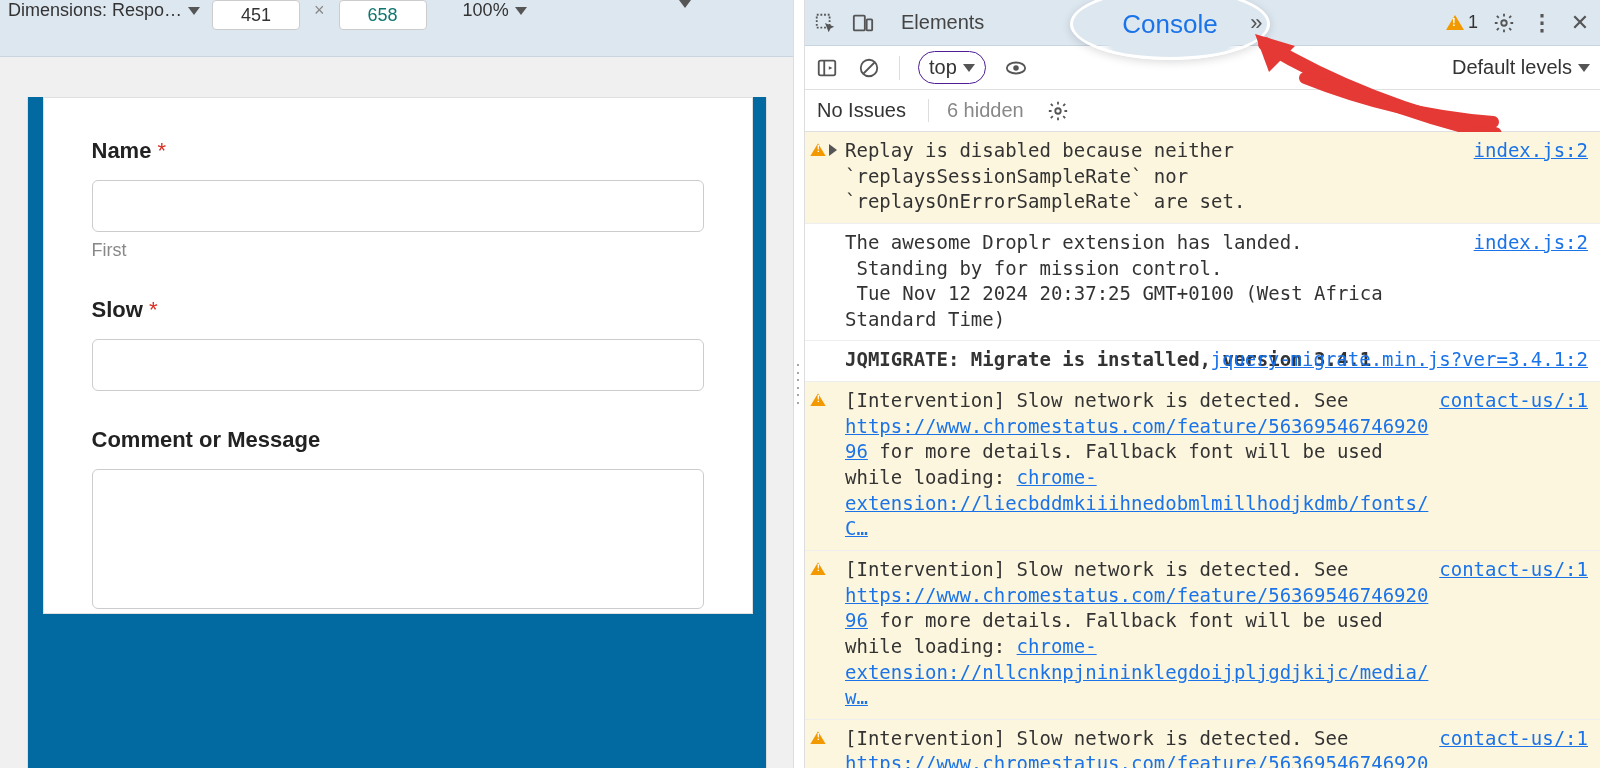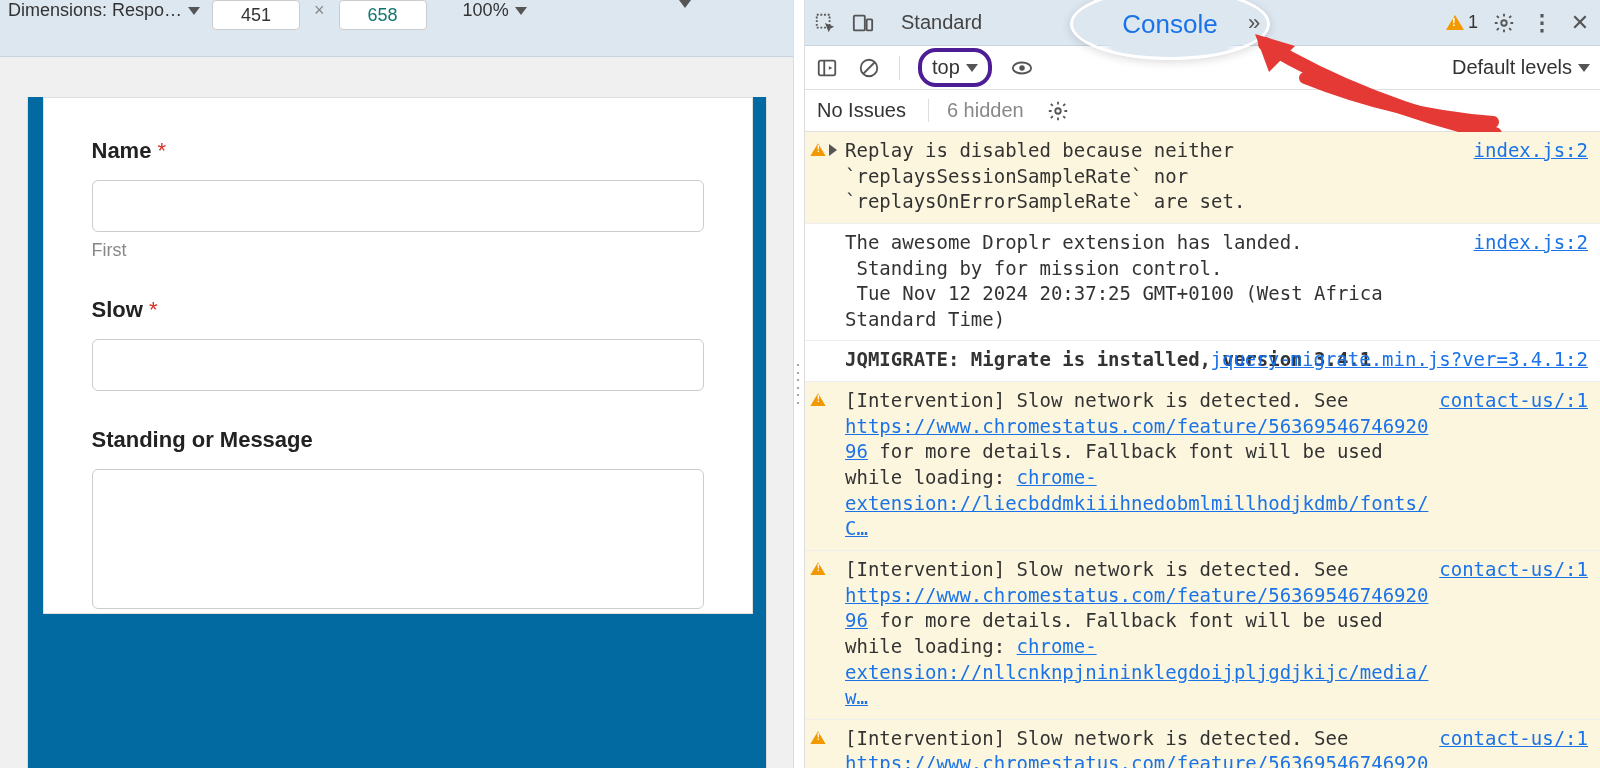--- a/index.html
+++ b/index.html
@@ -32,21 +32,21 @@
 .icon-btn { width: 24px; height: 24px; display: flex; align-items: center; justify-content: center; cursor: pointer; color: #555;}
 .tab { font-size: 20px; color: #444; padding: 8px 12px; cursor: pointer; }
 .tab.active { color: #1a73e8; }
 .console-highlight { position: absolute; left: 265px; top: -12px; width: 200px; height: 72px; border: 3px solid #fff; border-radius: 50%; display:flex; align-items:center; justify-content:center; background: radial-gradient(circle, rgba(221,231,240,1) 60%, rgba(255,255,255,0) 72%); box-shadow: 0 2px 10px rgba(0,0,0,0.15);}
 .console-highlight .tab { font-size: 26px; color: #1a73e8; font-weight: 400; }
 .tabs-right { margin-left: auto; display: flex; align-items: center; gap: 14px; }
 .warn-badge { display: flex; align-items: center; gap: 4px; font-size: 18px; color: #333; }
 .tri-warn { width:0; height:0; border-left:9px solid transparent; border-right:9px solid transparent; border-bottom:15px solid #f29900; position:relative;}
 .tri-warn::after { content:"!"; position:absolute; left:-3px; top:1px; font-size:11px; color:#fff; font-weight:bold;}
 .console-toolbar { height: 44px; border-bottom: 1px solid #e0e0e0; display: flex; align-items: center; padding: 0 10px; gap: 18px; background:#fff;}
-.ctx-select { font-size: 20px; color: #333; display: flex; align-items: center; gap: 6px; cursor: pointer; padding: 4px 10px; border:4px solid #4c1d95; border-radius:18px;}
+.ctx-select { font-size: 20px; color: #333; display: flex; align-items: center; gap: 6px; cursor: pointer; padding: 4px 10px; border:1px solid #4c1d95; border-radius:18px;}
 .levels { margin-left: auto; font-size: 20px; color: #333; display:flex; align-items:center; gap:6px; cursor:pointer;}
 .issues-bar { height: 42px; border-bottom: 1px solid #e0e0e0; display: flex; align-items: center; padding: 0 12px; gap: 22px; font-size: 20px; color: #333; background:#fff;}
 .hidden-count { color: #888; border-left:1px solid #ddd; padding-left:18px;}
 .log-area { flex: 1; overflow: auto; font-family: Menlo, Consolas, monospace; font-size: 19px; }
 .log-row { padding: 6px 12px 8px 40px; border-bottom: 1px solid #eee; position: relative; line-height: 1.35; }
 .log-row.warn { background: #fdf6de; }
 .log-row .src { position: absolute; right: 12px; top: 6px; color: #1a73e8; text-decoration: underline; cursor: pointer; white-space:nowrap;}
 .log-row .msg { color: #333; word-break: break-word; padding-right: 150px;}
 .log-row .msg a { color: #1a73e8; text-decoration: underline; }
 .log-row .expand-tri { position:absolute; left:24px; top:12px; width:0; height:0; border-top:6px solid transparent; border-bottom:6px solid transparent; border-left:8px solid #555; cursor:pointer;}
@@ -86,21 +86,21 @@
         </div>
       </div>
 
       <div class="email-block">
         <div class="form-label">
           <span>Slow</span> <span class="req">*</span>
         </div>
         <input class="text-input" style="">
       </div>
 
-      <div class="form-label">Standing or Message</div>
+      <div class="form-label">Comment or Message</div>
       <textarea class="textarea" style=""></textarea>
     </div>
     </div>
   </div>
 </div>
 
 <div class="divider-handle">
   <div>
       <span></span>
       <span></span>
@@ -118,21 +118,21 @@
           <rect x="3" y="3" width="14" height="14" stroke-dasharray="2 2"></rect>
           <path d="M12 12 L22 16 L18 18 L16 22 Z" fill="#555" stroke="none"></path>
         </svg>
     </div>
     <div class="icon-btn">
       <svg class="icon" viewBox="0 0 24 24">
           <rect x="2" y="4" width="12" height="16" rx="1"></rect>
           <rect x="16" y="8" width="6" height="12" rx="1"></rect>
         </svg>
     </div>
-    <div class="tab">Standard</div>
+    <div class="tab">Elements</div>
 
     <div class="console-highlight">
       <div class="tab active">Console</div>
     </div>
 
     <div style="width:220px;"></div>
     <div class="icon-btn" style="font-size:22px; color:#555;">»</div>
 
     <div class="tabs-right">
       <div class="warn-badge">

